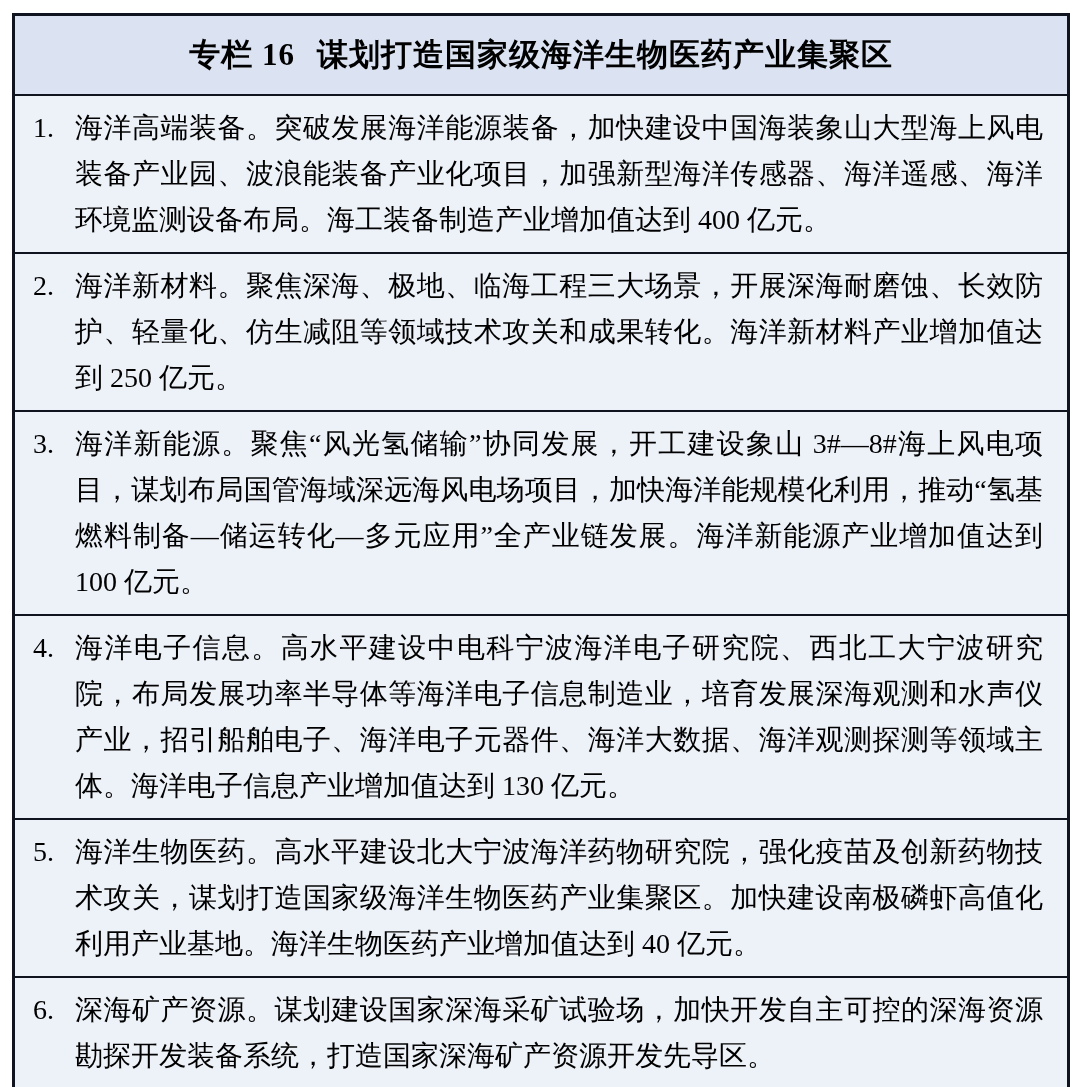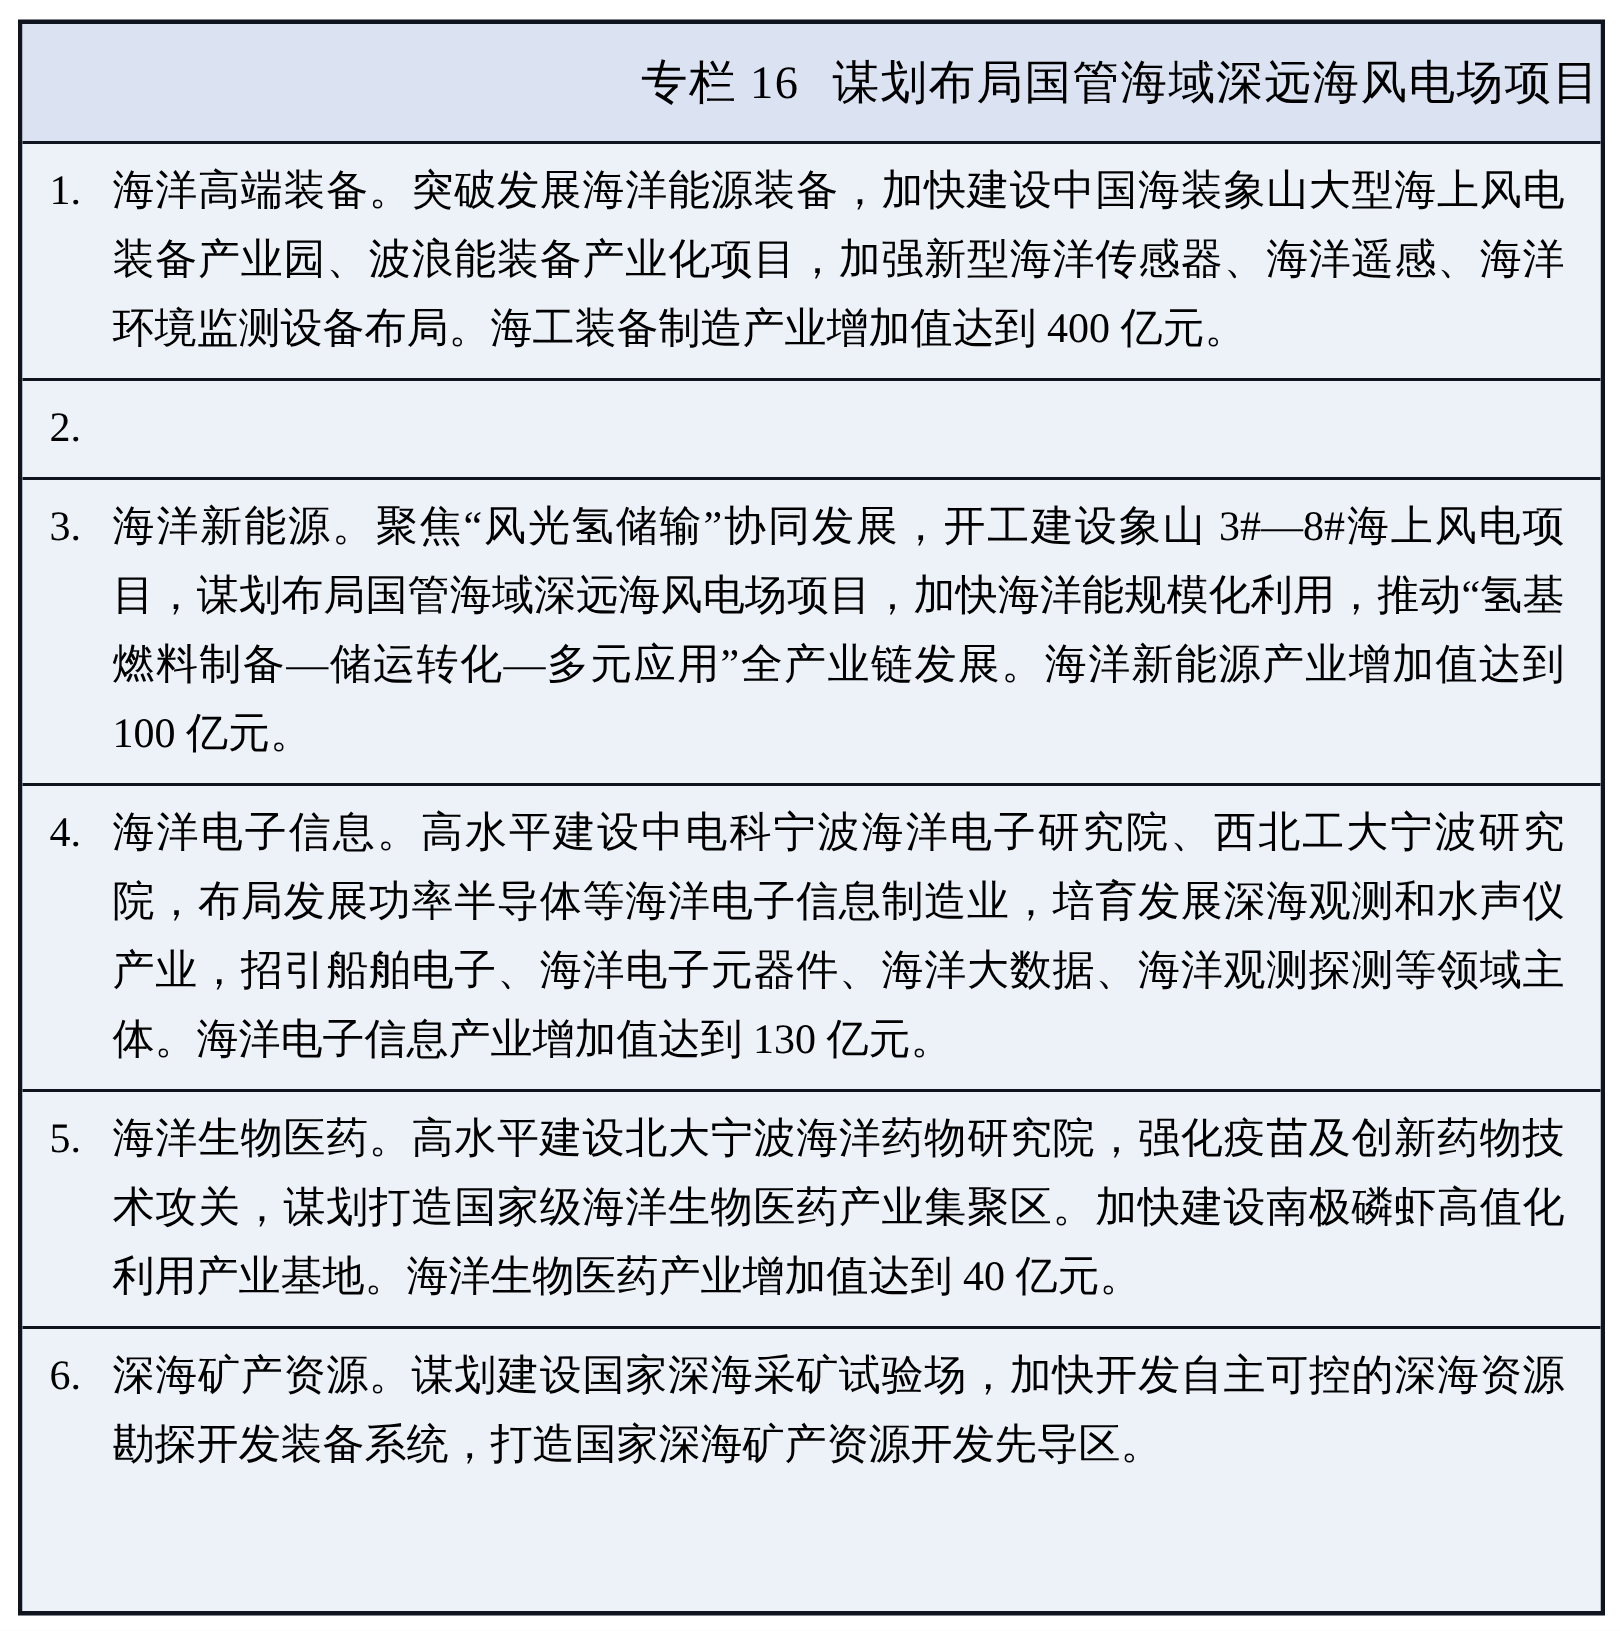--- a/index.html
+++ b/index.html
@@ -22,23 +22,23 @@
     background: #edf1f8;
     display: flex;
     flex-direction: column;
   }
   .panel-header {
     background: #dbe3f2;
     border-bottom: 2px solid #10141f;
     height: 78px;
     display: flex;
     align-items: center;
-    justify-content: flex-end;
+    justify-content: center;
     font-size: 31px;
-    font-weight: normal;
+    font-weight: bold;
     letter-spacing: 1px;
   }
   .panel-header .header-label { margin-right: 22px; }
   .item {
     display: flex;
     align-items: flex-start;
     background: #edf1f8;
     padding: 9px 24px 9px 0;
     font-size: 28px;
     line-height: 46px;
@@ -56,30 +56,31 @@
     text-align: justify;
     text-justify: inter-ideograph;
   }
 </style>
 </head>
 <body>
 
 <div class="panel">
   <div class="panel-header">
     <span class="header-label">专栏 16</span>
-    <span class="header-title">谋划布局国管海域深远海风电场项目</span>
+    <span class="header-title">谋划打造国家级海洋生物医药产业集聚区</span>
   </div>
 
   <div class="item">
     <span class="num">1.</span>
     <div class="text">海洋高端装备。突破发展海洋能源装备，加快建设中国海装象山大型海上风电装备产业园、波浪能装备产业化项目，加强新型海洋传感器、海洋遥感、海洋环境监测设备布局。海工装备制造产业增加值达到 400 亿元。</div>
   </div>
 
   <div class="item">
     <span class="num">2.</span>
+    <div class="text">海洋新材料。聚焦深海、极地、临海工程三大场景，开展深海耐磨蚀、长效防护、轻量化、仿生减阻等领域技术攻关和成果转化。海洋新材料产业增加值达到 250 亿元。</div>
   </div>
 
   <div class="item">
     <span class="num">3.</span>
     <div class="text">海洋新能源。聚焦“风光氢储输”协同发展，开工建设象山 3#—8#海上风电项目，谋划布局国管海域深远海风电场项目，加快海洋能规模化利用，推动“氢基燃料制备—储运转化—多元应用”全产业链发展。海洋新能源产业增加值达到 100 亿元。</div>
   </div>
 
   <div class="item">
     <span class="num">4.</span>
     <div class="text">海洋电子信息。高水平建设中电科宁波海洋电子研究院、西北工大宁波研究院，布局发展功率半导体等海洋电子信息制造业，培育发展深海观测和水声仪产业，招引船舶电子、海洋电子元器件、海洋大数据、海洋观测探测等领域主体。海洋电子信息产业增加值达到 130 亿元。</div>

